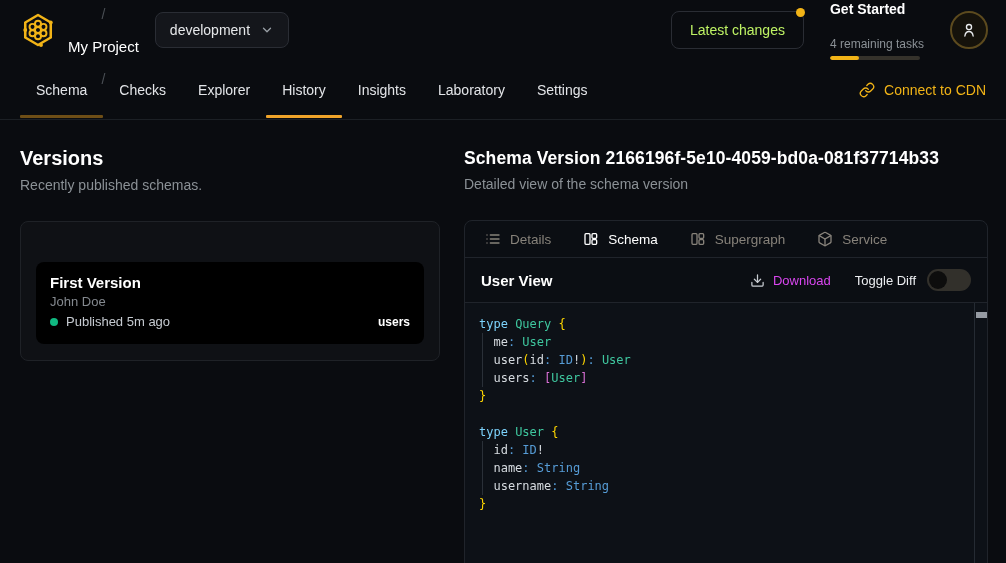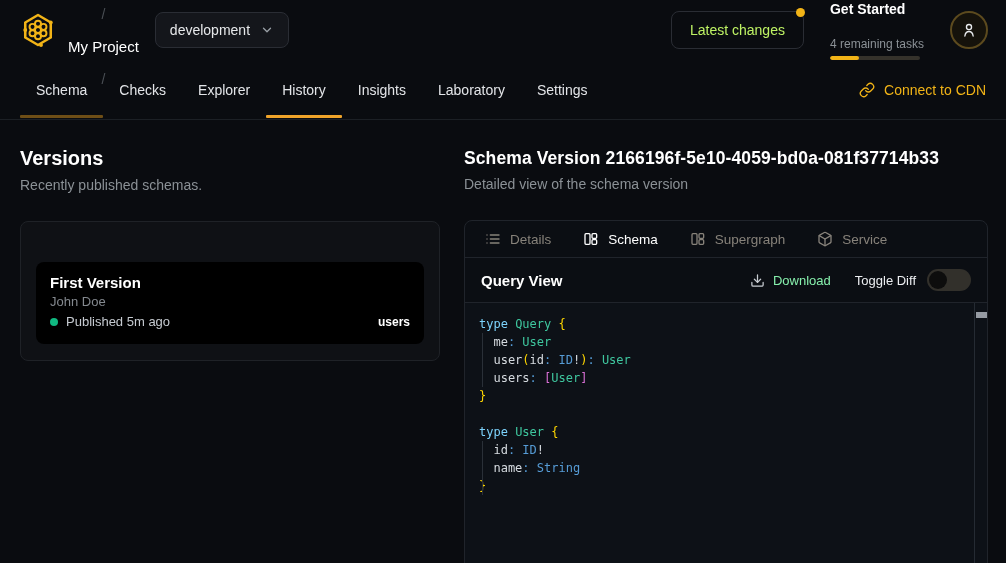--- a/index.html
+++ b/index.html
@@ -77,21 +77,21 @@
   .detail-panel {
     margin-top:28px; border:1px solid #20242b; border-radius:8px 8px 0 0;
     height:352px; display:flex; flex-direction:column; overflow:hidden; background:#0b0e13;
   }
   .detail-tabs { height:37px; flex:0 0 37px; display:flex; align-items:center; gap:32px; padding:0 20px; border-bottom:1px solid #20242b; }
   .dtab { display:flex; align-items:center; gap:9px; font-size:13.5px; color:#87827a; cursor:pointer; }
   .dtab.active { color:#fff; }
   .diff-header { height:45px; flex:0 0 45px; display:flex; align-items:center; padding:0 16px; border-bottom:1px solid #20242b; }
   .diff-title { font-size:15px; font-weight:700; color:#fff; }
   .diff-actions { margin-left:auto; display:flex; align-items:center; gap:24px; }
-  .download-btn { display:flex; align-items:flex-end; gap:8px; color:#86efac; font-size:13px; cursor:pointer; }
+  .download-btn { display:flex; align-items:flex-end; gap:8px; color:#d946ef; font-size:13px; cursor:pointer; }
   .toggle-wrap { display:flex; align-items:center; gap:11px; }
   .toggle-label { font-size:13px; color:#eceef1; }
   .switch { position:relative; width:44px; height:22px; border-radius:11px; background:#32302b; cursor:pointer; }
   .knob { position:absolute; top:2px; left:2px; width:18px; height:18px; border-radius:50%; background:#0d0d0d; }
 
   
   .code-area {
     flex:1; position:relative; background:#0d1117; overflow:hidden;
     font-family:"DejaVu Sans Mono", monospace; font-size:12px; line-height:18px;
     padding:12px 20px 12px 14px;
@@ -266,21 +266,21 @@
               <path d="M21 8a2 2 0 0 0-1-1.73l-7-4a2 2 0 0 0-2 0l-7 4A2 2 0 0 0 3 8v8a2 2 0 0 0 1 1.73l7 4a2 2 0 0 0 2 0l7-4A2 2 0 0 0 21 16Z"></path>
               <path d="m3.3 7 8.7 5 8.7-5"></path>
                 <path d="M12 22V12"></path>
             </svg>
           </span>
           <span>Service</span>
         </div>
       </div>
 
       <div class="diff-header">
-        <span class="diff-title">Query View</span>
+        <span class="diff-title">User View</span>
         <div class="diff-actions">
           <div class="download-btn">
             <span>
               <svg width="15" height="15" viewBox="0 0 24 24" fill="none" stroke="#c9cdd3" stroke-width="2" stroke-linecap="round" stroke-linejoin="round">
                 <path d="M21 15v4a2 2 0 0 1-2 2H5a2 2 0 0 1-2-2v-4"></path>
                 <polyline points="7 10 12 15 17 10"></polyline>
                 <line x1="12" y1="15" x2="12" y2="3"></line>
               </svg>
             </span>
             <span>Download</span>
@@ -300,20 +300,21 @@
         <div>
             <div class="code-line"><span class="tok-kw">type </span><span class="tok-type">Query </span><span class="tok-b1">{</span></div>
             <div class="code-line"><span class="tok-pl">  me</span><span class="tok-kw2">: </span><span class="tok-type">User</span></div>
             <div class="code-line"><span class="tok-pl">  user</span><span class="tok-b1">(</span><span class="tok-pl">id</span><span class="tok-kw2">: </span><span class="tok-kw2">ID</span><span class="tok-pl">!</span><span class="tok-b1">)</span><span class="tok-kw2">: </span><span class="tok-type">User</span></div>
             <div class="code-line"><span class="tok-pl">  users</span><span class="tok-kw2">: </span><span class="tok-b2">[</span><span class="tok-type">User</span><span class="tok-b2">]</span></div>
             <div class="code-line"><span class="tok-b1">}</span></div>
             <div class="code-line">&nbsp;</div>
             <div class="code-line"><span class="tok-kw">type </span><span class="tok-type">User </span><span class="tok-b1">{</span></div>
             <div class="code-line"><span class="tok-pl">  id</span><span class="tok-kw2">: </span><span class="tok-kw2">ID</span><span class="tok-pl">!</span></div>
             <div class="code-line"><span class="tok-pl">  name</span><span class="tok-kw2">: </span><span class="tok-kw2">String</span></div>
+            <div class="code-line"><span class="tok-pl">  username</span><span class="tok-kw2">: </span><span class="tok-kw2">String</span></div>
             <div class="code-line"><span class="tok-b1">}</span></div>
           </div>
         <div class="v-scrollbar">
           <div class="v-thumb"></div>
         </div>
       </div>
     </div>
   </div>
 </div>
 

